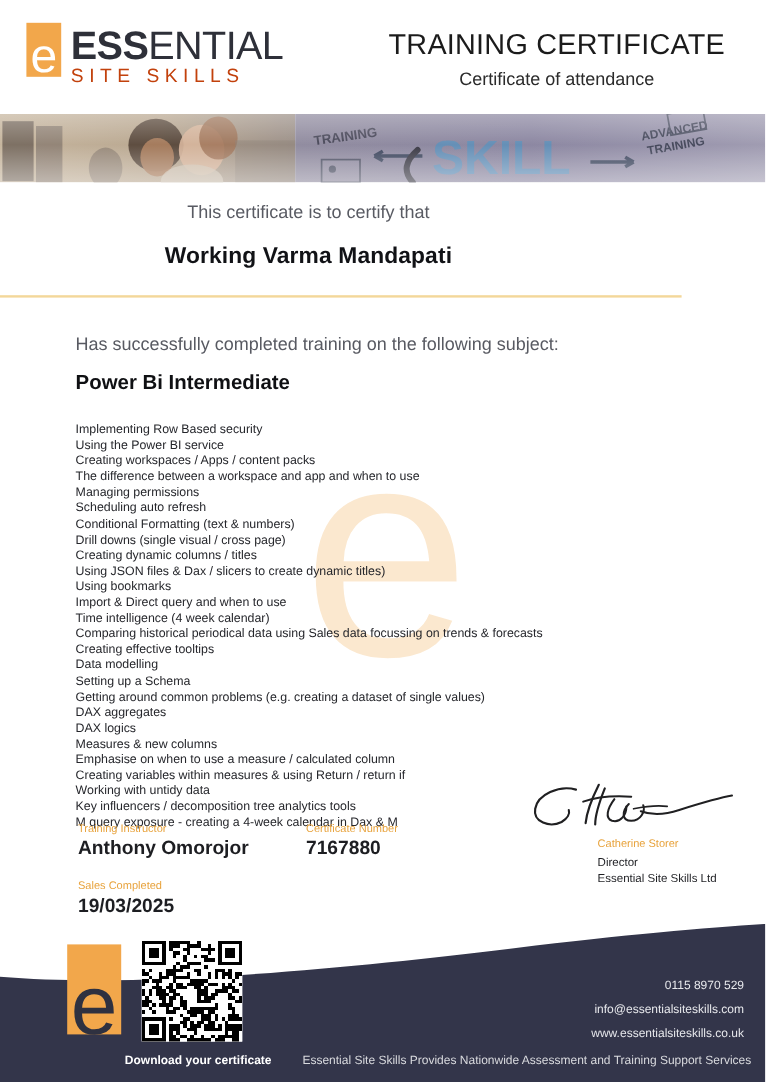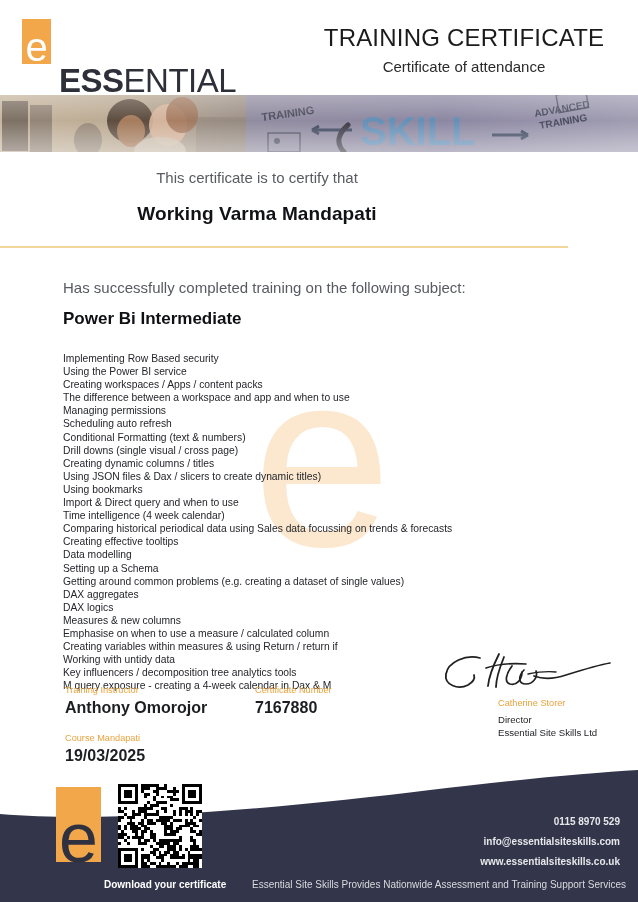--- a/index.html
+++ b/index.html
@@ -45,21 +45,20 @@
     text-align: center;
     font-family: "Liberation Sans", sans-serif;
     font-size: 40px;
     line-height: 40px;
     color: #ffffff;
     font-weight: 400;
   }
   .logo-words {
     margin-left: 8px;
     padding-top: 2px;
-    margin-top: 43px;
   }
   .logo-top {
     font-size: 33px;
     line-height: 33px;
     letter-spacing: -0.5px;
     color: #2e3039;
     font-weight: 300;
     white-space: nowrap;
   }
   .logo-top b { font-weight: 700; }
@@ -279,21 +278,21 @@
   .footer-contact {
     position: absolute;
     right: 18px; top: 42px;
     text-align: right;
     z-index: 6;
   }
   .footer-contact div {
     font-size: 10px;
     line-height: 20px;
     color: #e7e8ec;
-    font-weight: 700;
+    font-weight: 400;
   }
 </style>
 </head>
 <body>
 
 <div class="page">
 
   <div class="header">
     <div class="logo">
       <div class="logo-mark">
@@ -399,21 +398,21 @@
   </div>
 
   <div class="details">
     <div class="detail-row">
       <div class="dl-label col-a">Training Instructor</div>
       <div class="dl-value col-a">Anthony Omorojor</div>
       <div class="dl-label col-b">Certificate Number</div>
       <div class="dl-value col-b">7167880</div>
     </div>
     <div class="detail-row" style="margin-top:16px">
-      <div class="dl-label col-a">Course Mandapati</div>
+      <div class="dl-label col-a">Sales Completed</div>
       <div class="dl-value col-a">19/03/2025</div>
     </div>
   </div>
 
   <div class="signature-block">
     <svg class="sig-svg" width="172" height="42" viewBox="0 0 172 42" xmlns="http://www.w3.org/2000/svg">
       <g fill="none" stroke="#202022" stroke-linecap="round" stroke-linejoin="round">
         <path d="M38 6 C24 2, 6 10, 4 22 C2 33, 16 38, 26 33 C31 30, 33 26, 32 23" stroke-width="1.8"></path>
         <path d="M57 2 C52 12, 47 24, 46 34" stroke-width="1.8"></path>
         <path d="M62 5 C58 15, 54 27, 54 35" stroke-width="1.8"></path>

